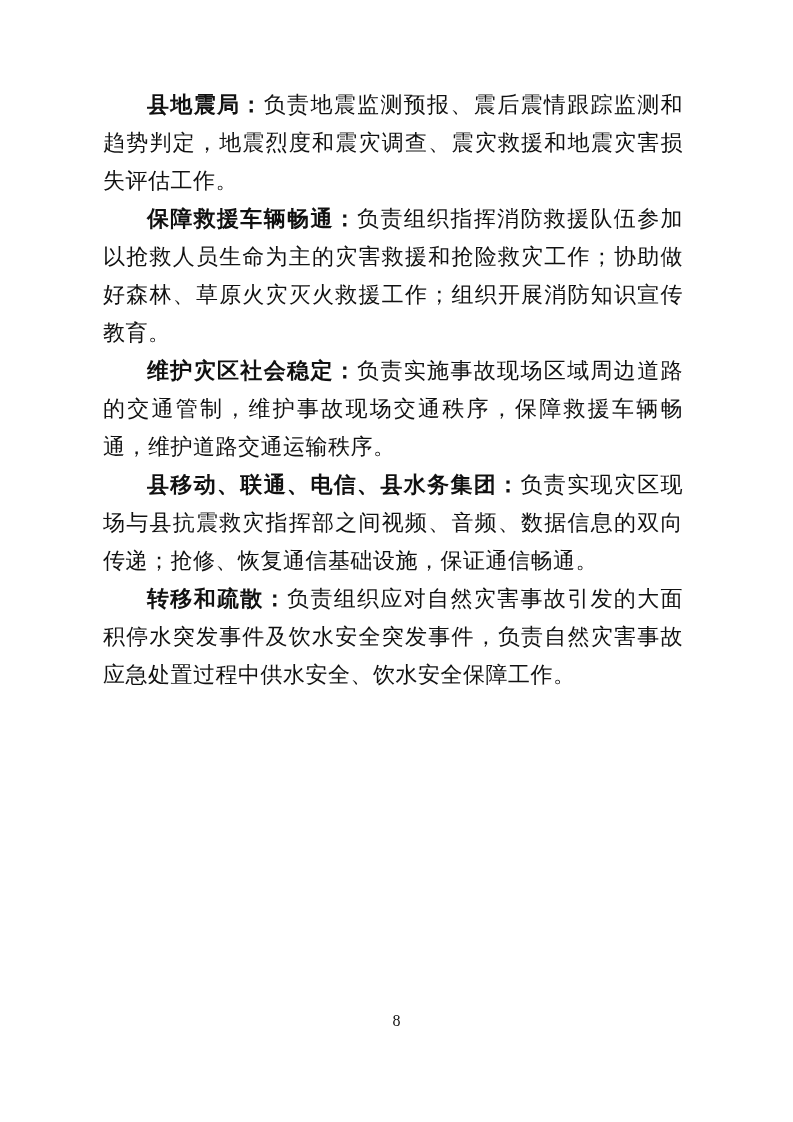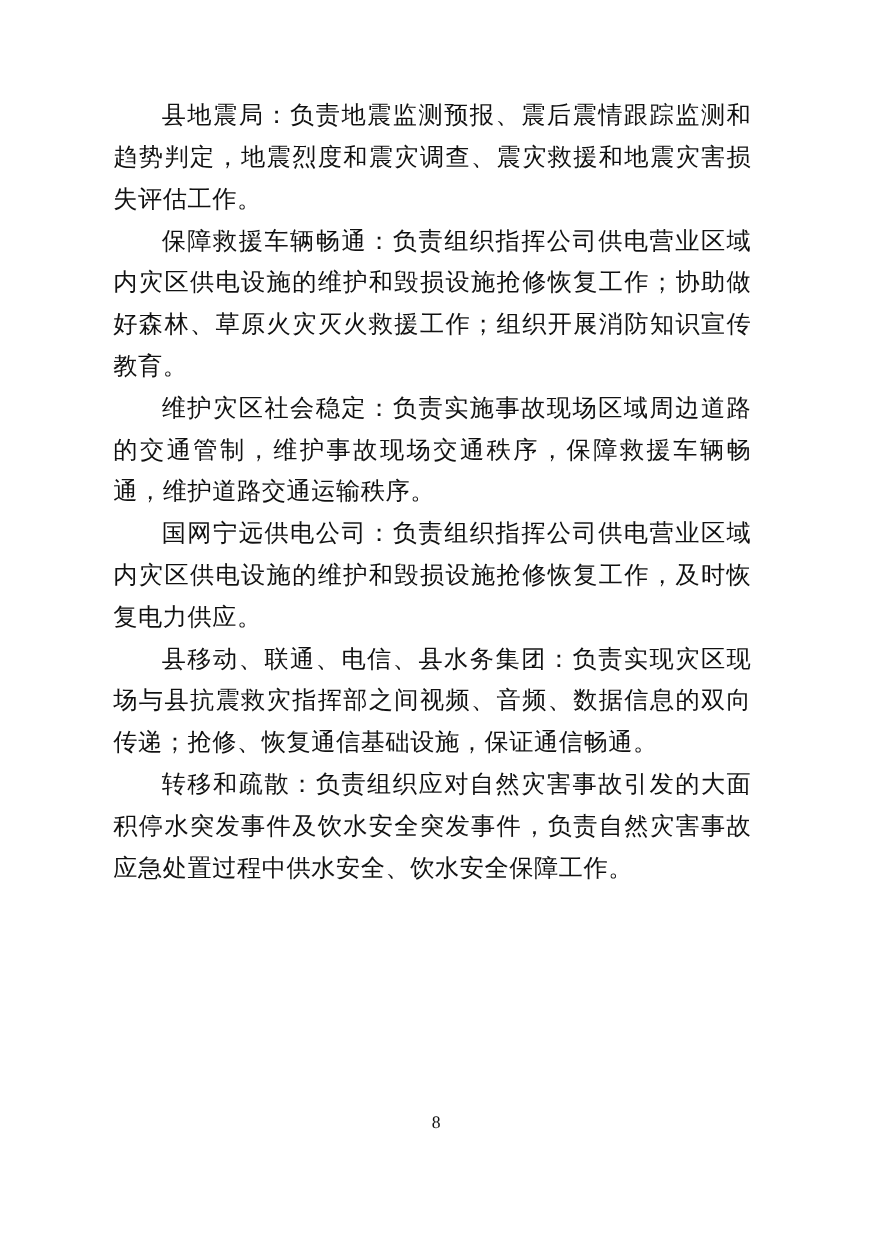--- a/index.html
+++ b/index.html
@@ -24,21 +24,21 @@
   }
   .content p {
     margin: 0;
     font-size: 22px;
     line-height: 38px;
     text-align: justify;
     text-indent: 2em;
     letter-spacing: 0.5px;
   }
   .content p .heading {
-    font-weight: normal;
+    font-weight: bold;
     font-family: "Liberation Sans", "DejaVu Sans", sans-serif;
     letter-spacing: 0.5px;
   }
   .page-footer {
     position: absolute;
     left: 0;
     right: 0;
     top: 1012px;
     text-align: center;
     font-size: 16px;
@@ -47,27 +47,24 @@
 </style>
 </head>
 <body>
 
 <div class="page">
   <div class="content">
     <p>
       <span class="heading">县地震局：</span><span>负责地震监测预报、震后震情跟踪监测和趋势判定，地震烈度和震灾调查、震灾救援和地震灾害损失评估工作。</span>
     </p>
     <p>
-      <span class="heading">保障救援车辆畅通：</span><span>负责组织指挥公司供电营业区域内灾区供电设施的维护和毁损设施抢修恢复工作；协助做好森林、草原火灾灭火救援工作；组织开展消防知识宣传教育。</span>
+      <span class="heading">保障救援车辆畅通：</span><span>负责组织指挥消防救援队伍参加以抢救人员生命为主的灾害救援和抢险救灾工作；协助做好森林、草原火灾灭火救援工作；组织开展消防知识宣传教育。</span>
     </p>
     <p>
       <span class="heading">维护灾区社会稳定：</span><span>负责实施事故现场区域周边道路的交通管制，维护事故现场交通秩序，保障救援车辆畅通，维护道路交通运输秩序。</span>
-    </p>
-    <p>
-      <span class="heading">国网宁远供电公司：</span><span>负责组织指挥公司供电营业区域内灾区供电设施的维护和毁损设施抢修恢复工作，及时恢复电力供应。</span>
     </p>
     <p>
       <span class="heading">县移动、联通、电信、县水务集团：</span><span>负责实现灾区现场与县抗震救灾指挥部之间视频、音频、数据信息的双向传递；抢修、恢复通信基础设施，保证通信畅通。</span>
     </p>
     <p>
       <span class="heading">转移和疏散：</span><span>负责组织应对自然灾害事故引发的大面积停水突发事件及饮水安全突发事件，负责自然灾害事故应急处置过程中供水安全、饮水安全保障工作。</span>
     </p>
   </div>
   <div class="page-footer">8</div>
 </div>

